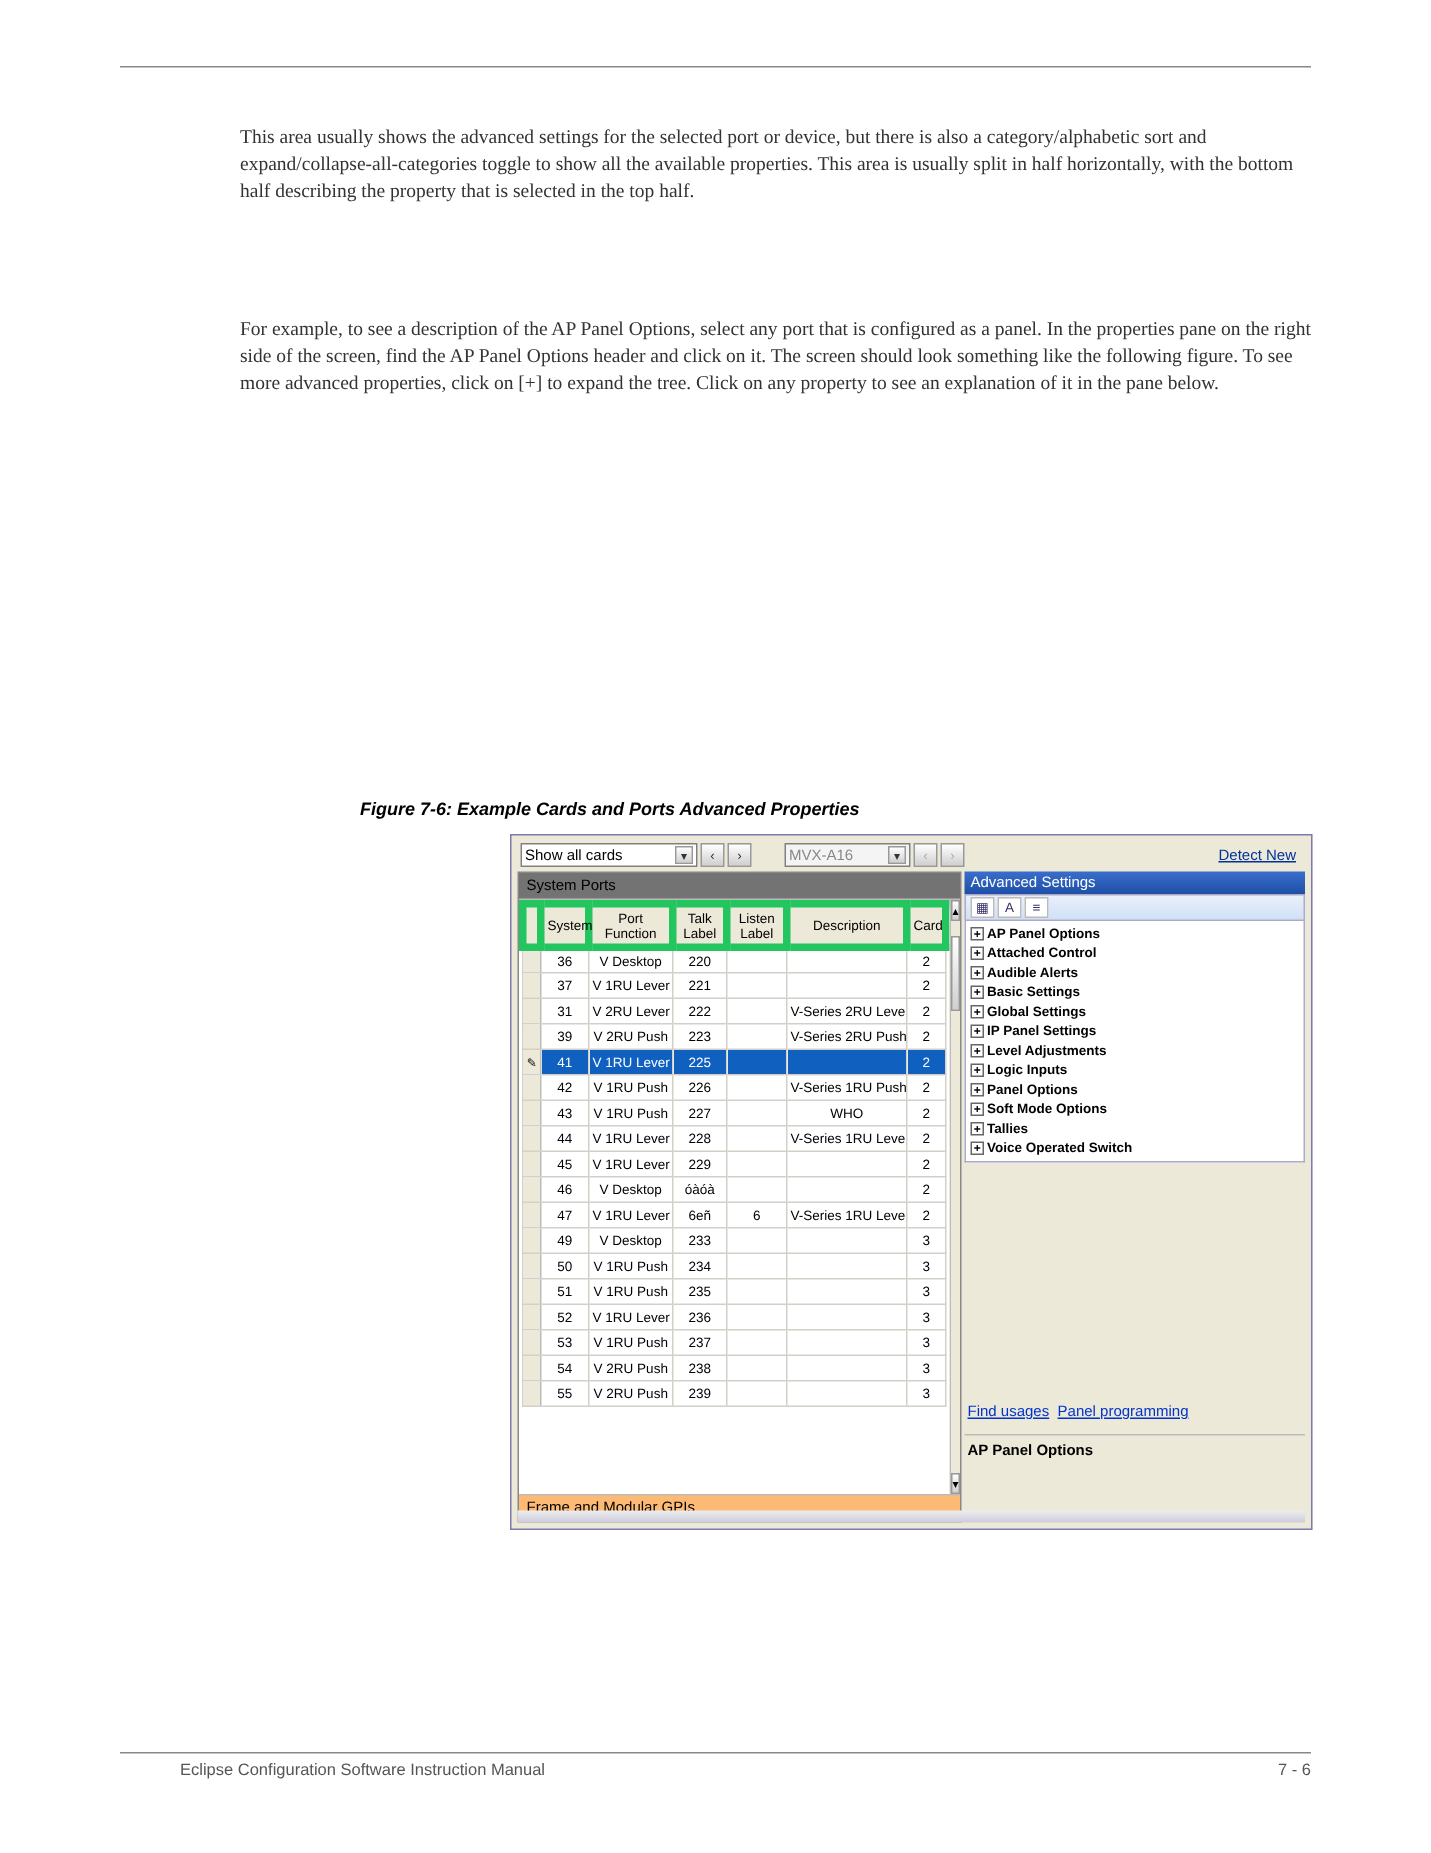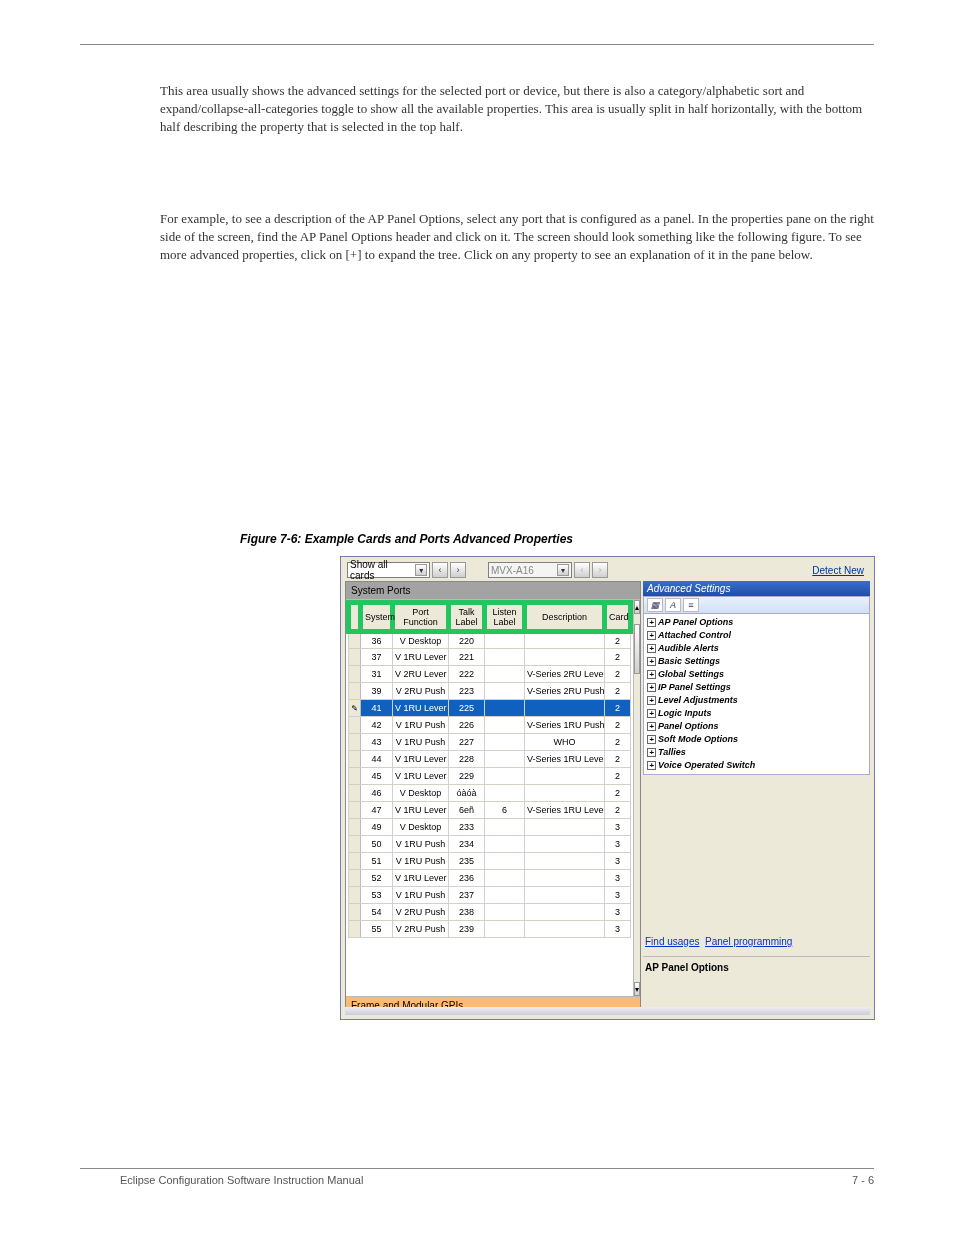--- a/index.html
+++ b/index.html
@@ -40,21 +40,21 @@
   .selectbox { height:16px; background:#fff; border:1px solid #808080; font-size:10px; padding:0 2px; display:flex; align-items:center; justify-content:space-between; }
   .selectbox.disabled { color:#888; background:#f4f4f4;}
   .sel-arrow { width:12px; height:12px; border:1px solid #999; background:linear-gradient(#fff,#cfcfcf); display:flex;align-items:center;justify-content:center;font-size:8px;color:#333;margin-left:2px;}
   .navbtn { width:16px; height:16px; border:1px solid #999; background:linear-gradient(#fff,#cfcfcf); display:flex;align-items:center;justify-content:center;font-size:9px;color:#333;}
   .navbtn.disabled { color:#aaa; }
   .detect-new { font-size:10px; color:#003399; text-decoration:underline; margin-left:auto; margin-right:4px; cursor:pointer;}
 
   .main-flex { position:absolute; top:20px; left:0; right:0; bottom:0; display:flex; }
 
   .left-panel { flex: 0 0 296px; display:flex; flex-direction:column; border:1px solid #888; background:#ece9d8; }
-  .section-header { background:#a3a3a3; border-bottom:1px solid #bbb; font-size:10px; padding:3px 5px; }
+  .section-header { background:#737373; border-bottom:1px solid #bbb; font-size:10px; padding:3px 5px; }
   .table-wrap { flex:1 1 auto; overflow:hidden; position:relative; background:#fff;}
   table.ports { width:100%; border-collapse:collapse; font-size:10px; table-layout:fixed;}
   table.ports th { background:#ece9d8; border:5px solid #22c55e; font-weight:normal; padding:2px 2px; text-align:center; height:16px; font-size:9px;}
   table.ports td { border:1px solid #d4d0c8; padding:0 2px; height:17px; text-align:center; font-size:9px; white-space:nowrap; overflow:hidden; background:#fff;}
   tr.selected td { background:#1060c0; color:#fff; }
   .row-handle { width:12px; background:#ece9d8 !important; border-right:1px solid #bbb !important; color:#000 !important;}
   tr.selected .row-handle { background:#ece9d8 !important; color:#000 !important; }
   .pencil { color:#000;}
   .bar-footer { background:#fdba74; font-size:10px; padding:3px 5px; border-top:1px solid #bbb;}
   .scroll-col { width:13px; background:#ece9d8; display:flex; flex-direction:column; border-left:1px solid #bbb;}
@@ -84,21 +84,21 @@
   </div>
 
 <div class="doc-body-text p1">This area usually shows the advanced settings for the selected port or device, but there is also a category/alphabetic sort and expand/collapse-all-categories toggle to show all the available properties. This area is usually split in half horizontally, with the bottom half describing the property that is selected in the top half.</div>
 <div class="doc-body-text p2">For example, to see a description of the AP Panel Options, select any port that is configured as a panel. In the properties pane on the right side of the screen, find the AP Panel Options header and click on it. The screen should look something like the following figure. To see more advanced properties, click on [+] to expand the tree. Click on any property to see an explanation of it in the pane below.</div>
 <div class="fig-caption">Figure 7-6: Example Cards and Ports Advanced Properties</div>
 
 <div class="screenshot">
   <div class="ss-content">
 
     <div class="top-controls">
-      <div class="selectbox" style="width:83px">
+      <div class="selectbox" style="width:118px">
         <span>Show all cards</span>
         <span class="sel-arrow">▾</span>
       </div>
       <div class="navbtn">‹</div>
       <div class="navbtn">›</div>
       <div style="width:18px"></div>
       <div class="selectbox disabled" style="width:84px">
         <span>MVX-A16</span>
         <span class="sel-arrow">▾</span>
       </div>
@@ -306,21 +306,21 @@
               <div class="sthumb"></div>
             </div>
             <div class="sbtn">▾</div>
           </div>
         </div>
         <div class="bar-footer">Frame and Modular GPIs</div>
       </div>
 
       <div class="right-panel">
         <div style="display:flex;">
-          <div style="flex:1;display:flex;flex-direction:column;font-style:italic;">
+          <div style="flex:1;display:flex;flex-direction:column;">
             <div class="adv-title">Advanced Settings</div>
             <div class="adv-icons">
               <span>▦</span>
               <span>A</span>
               <span>≡</span>
             </div>
             <div class="tree" id="tree">
                 <div class="tree-row bold">
                   <span class="box">+</span>
                   <span>AP Panel Options</span>

